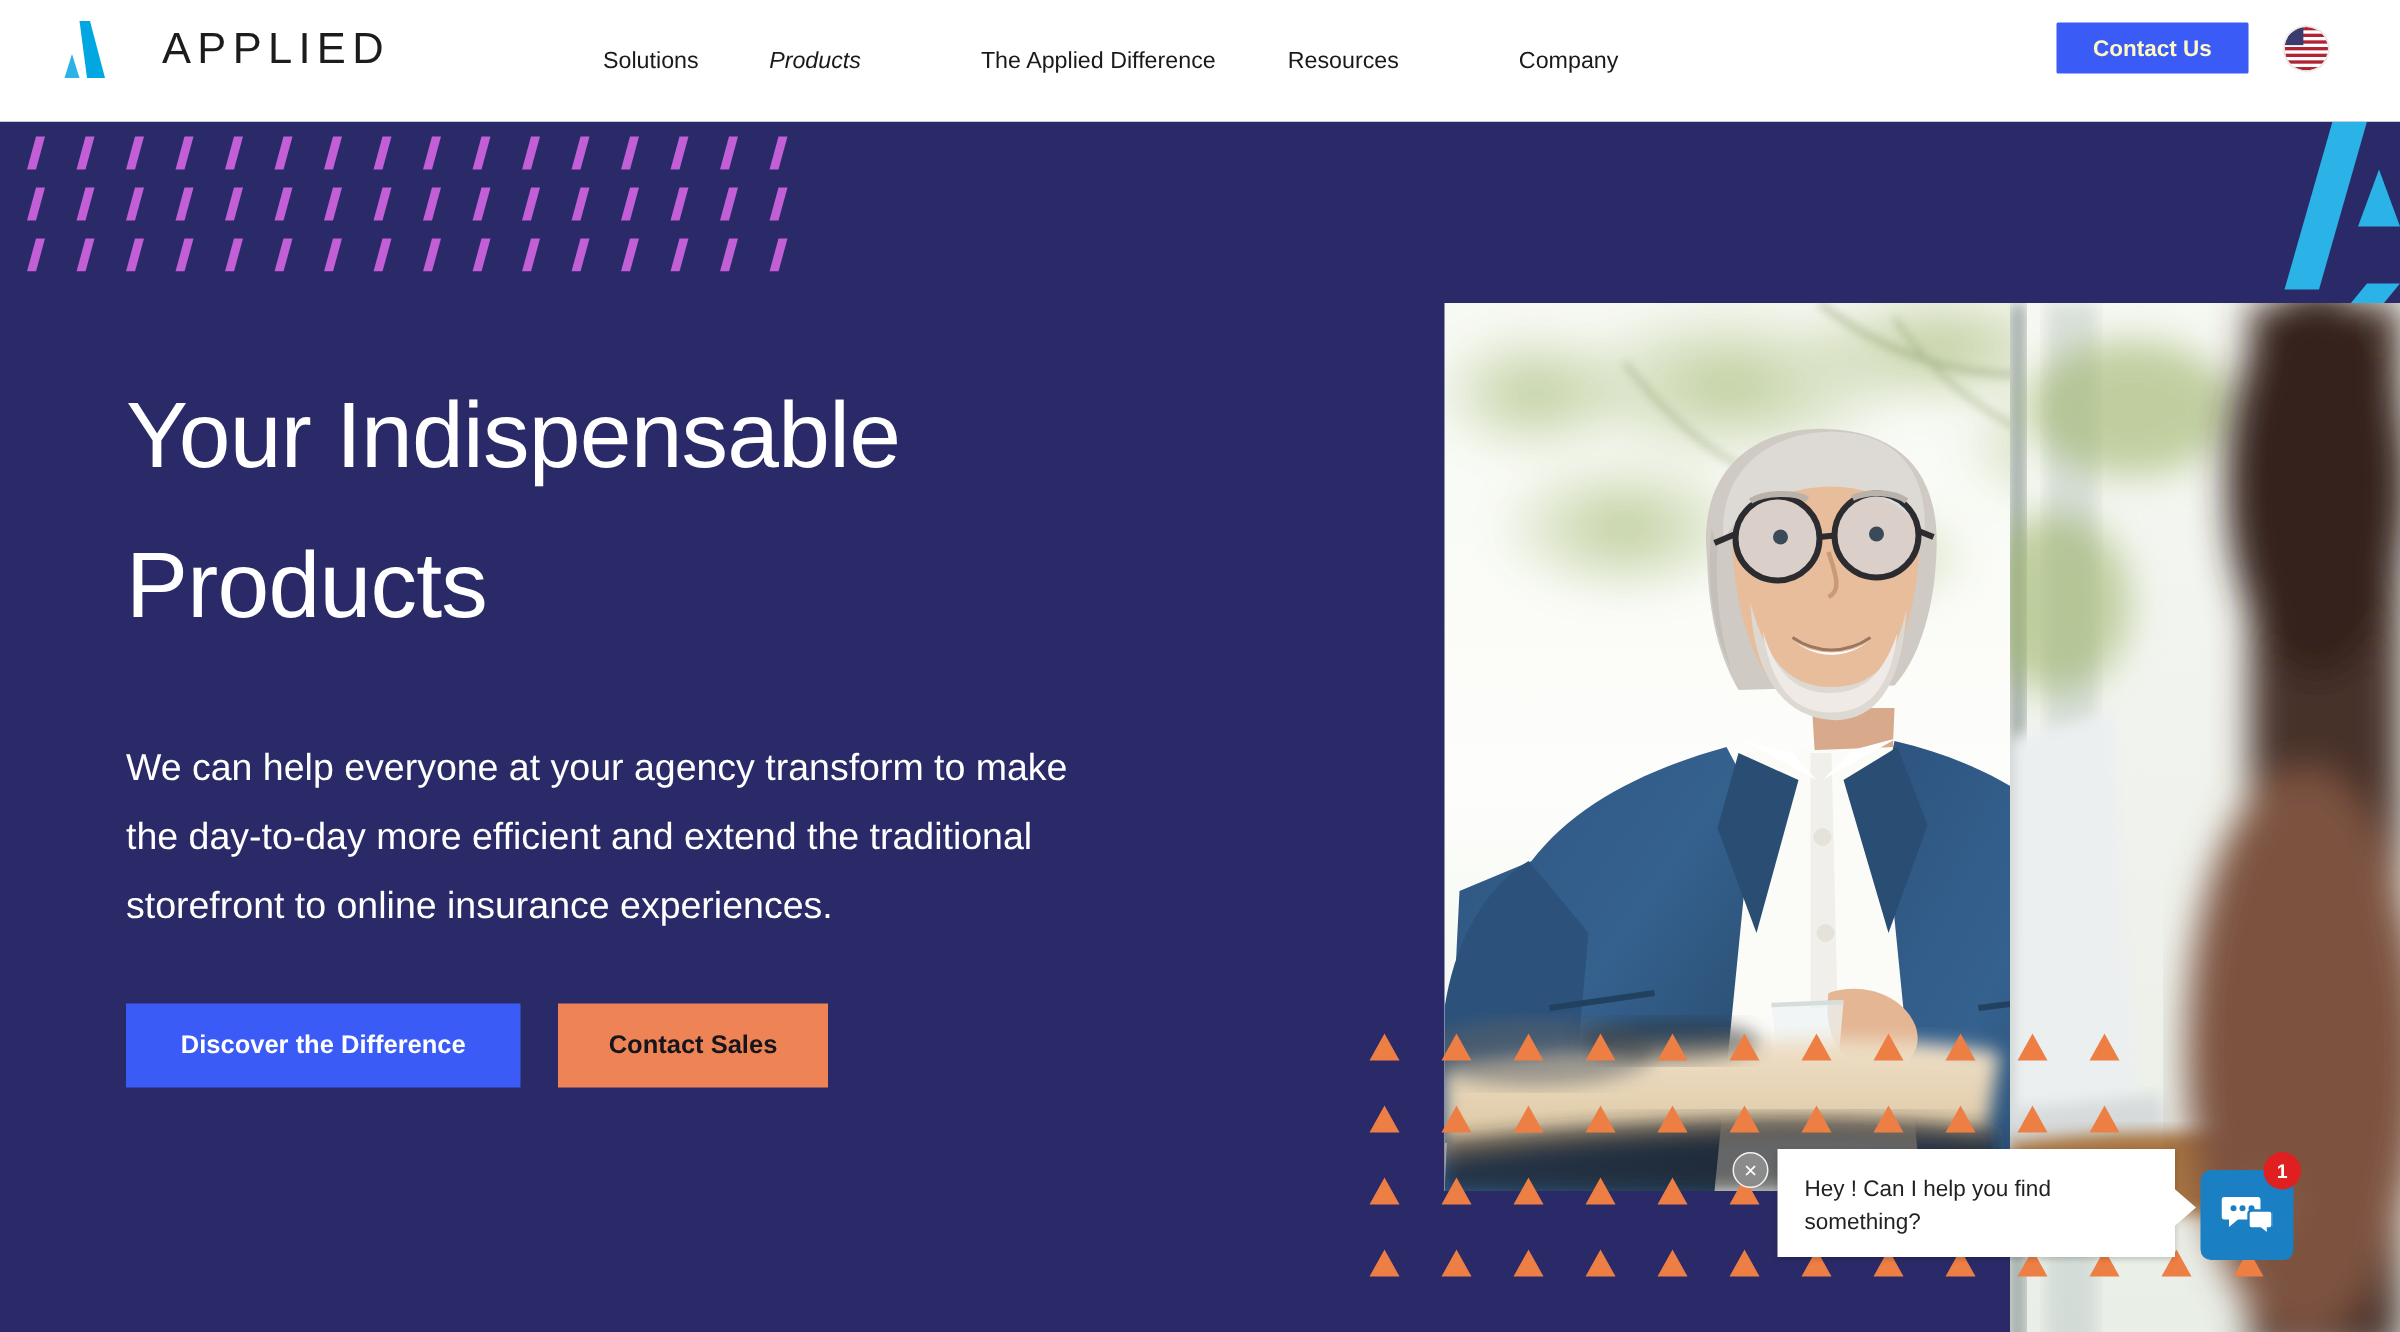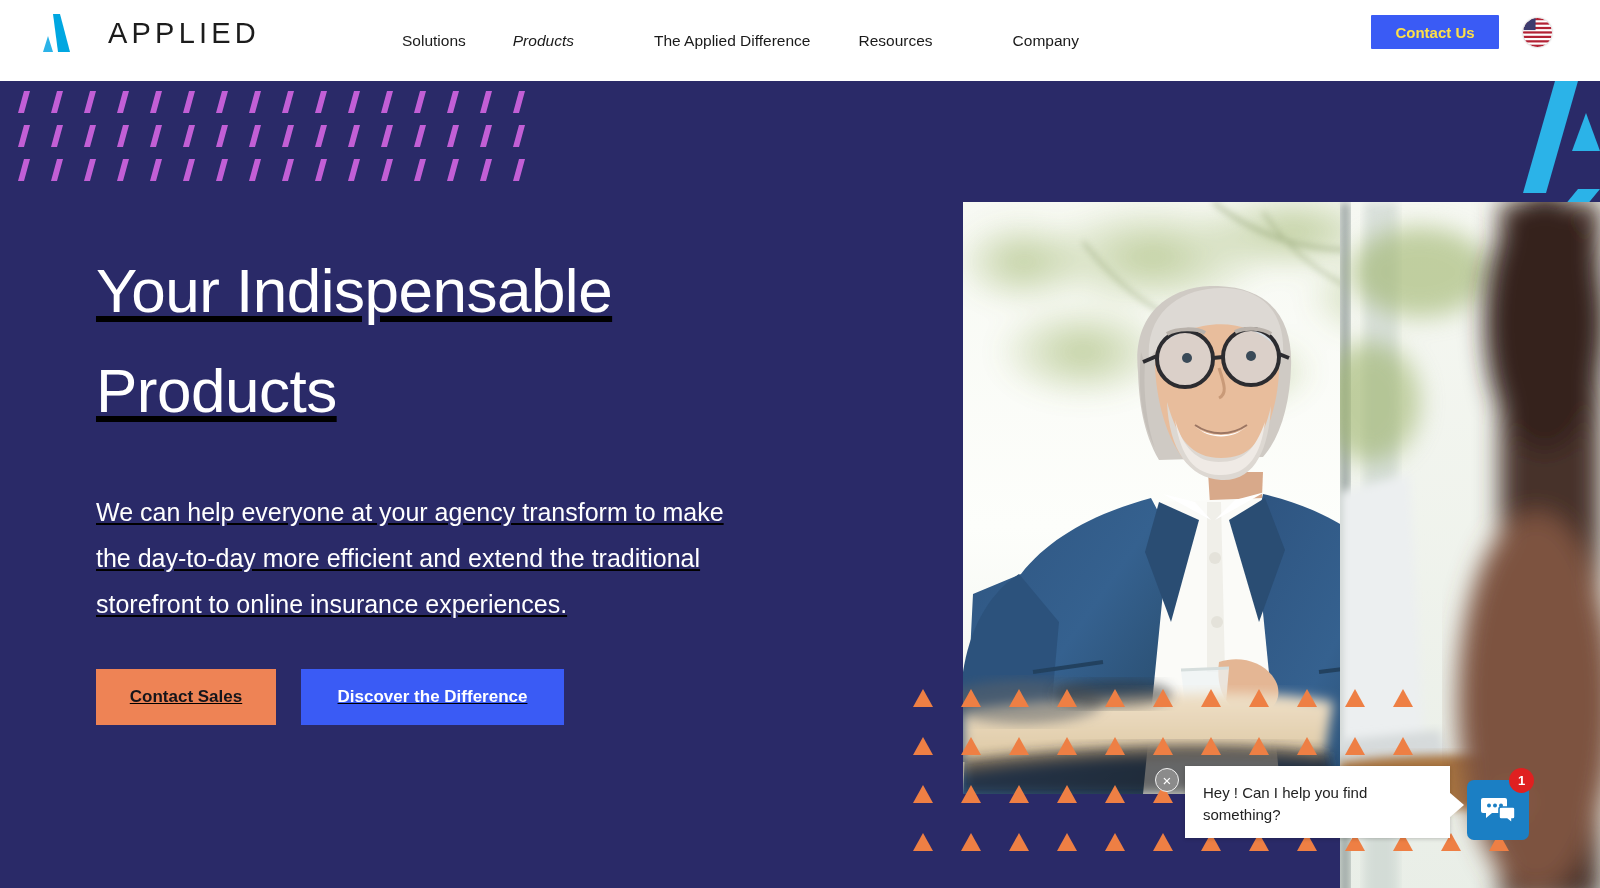--- a/index.html
+++ b/index.html
@@ -38,21 +38,21 @@
   }
   .nav-link.i0 { margin-left: 0; }
   .nav-link.i1 { margin-left: 47px; font-style: italic; }
   .nav-link.i2 { margin-left: 80px; }
   .nav-link.i3 { margin-left: 48px; }
   .nav-link.i4 { margin-left: 80px; }
 
   .contact-us-btn {
     position: absolute; right: 101px; top: 15px;
     width: 128px; height: 34px;
-    background: #3A5BF5; color: #fde047;
+    background: #3A5BF5; color: #fef9c3;
     font-size: 15px; font-weight: bold;
     display: flex; align-items: center; justify-content: center;
     cursor: pointer; border: none; border-radius: 1px;
     font-family: "Liberation Sans", sans-serif;
   }
   .flag-icon {
     position: absolute; right: 48px; top: 18px;
     width: 29px; height: 29px; border-radius: 50%;
     overflow: hidden; cursor: pointer;
     box-shadow: 0 0 2px rgba(0,0,0,.35);
@@ -71,22 +71,22 @@
     position: absolute; top: 8px; left: 8px;
     width: 520px; height: 92px;
     z-index: 2; pointer-events: none;
   }
   
   .chev-tr { position: absolute; top: 0px; right: 0px; width: 100px; height: 125px; z-index: 2; }
   
   .chev-br { position: absolute; bottom: 0px; right: 0px; width: 110px; height: 130px; z-index: 2; }
 
   .hero-content {
-    position: absolute; left: 96px; top: 160px;
-    width: 700px; z-index: 6; text-decoration: underline;
+    position: absolute; left: 84px; top: 160px;
+    width: 700px; z-index: 6;
   }
   .headline {
     font-size: 62px; line-height: 100px;
     color: #ffffff; font-weight: 400;
     letter-spacing: -0.5px;
   }
   .subcopy {
     margin-top: 48px;
     font-size: 25px; line-height: 46px;
     color: #ffffff; font-weight: 400;
@@ -520,22 +520,22 @@
       </g>
     </svg>
 
     <div class="hero-content">
       <h1 class="headline">
         <span>Your Indispensable</span><br>
         <span>Products</span><br>
       </h1>
       <p class="subcopy">We can help everyone at your agency transform to make the day-to-day more efficient and extend the traditional storefront to online insurance experiences.</p>
       <div class="cta-row">
+        <button class="cta cta-primary">Discover the Difference</button>
         <button class="cta cta-secondary">Contact Sales</button>
-        <button class="cta cta-primary">Discover the Difference</button>
       </div>
     </div>
 
   </div>
 
   <div class="chat-close">×</div>
 
   <div class="chat-bubble">Hey ! Can I help you find something?</div>
 
   <div class="chat-btn">

